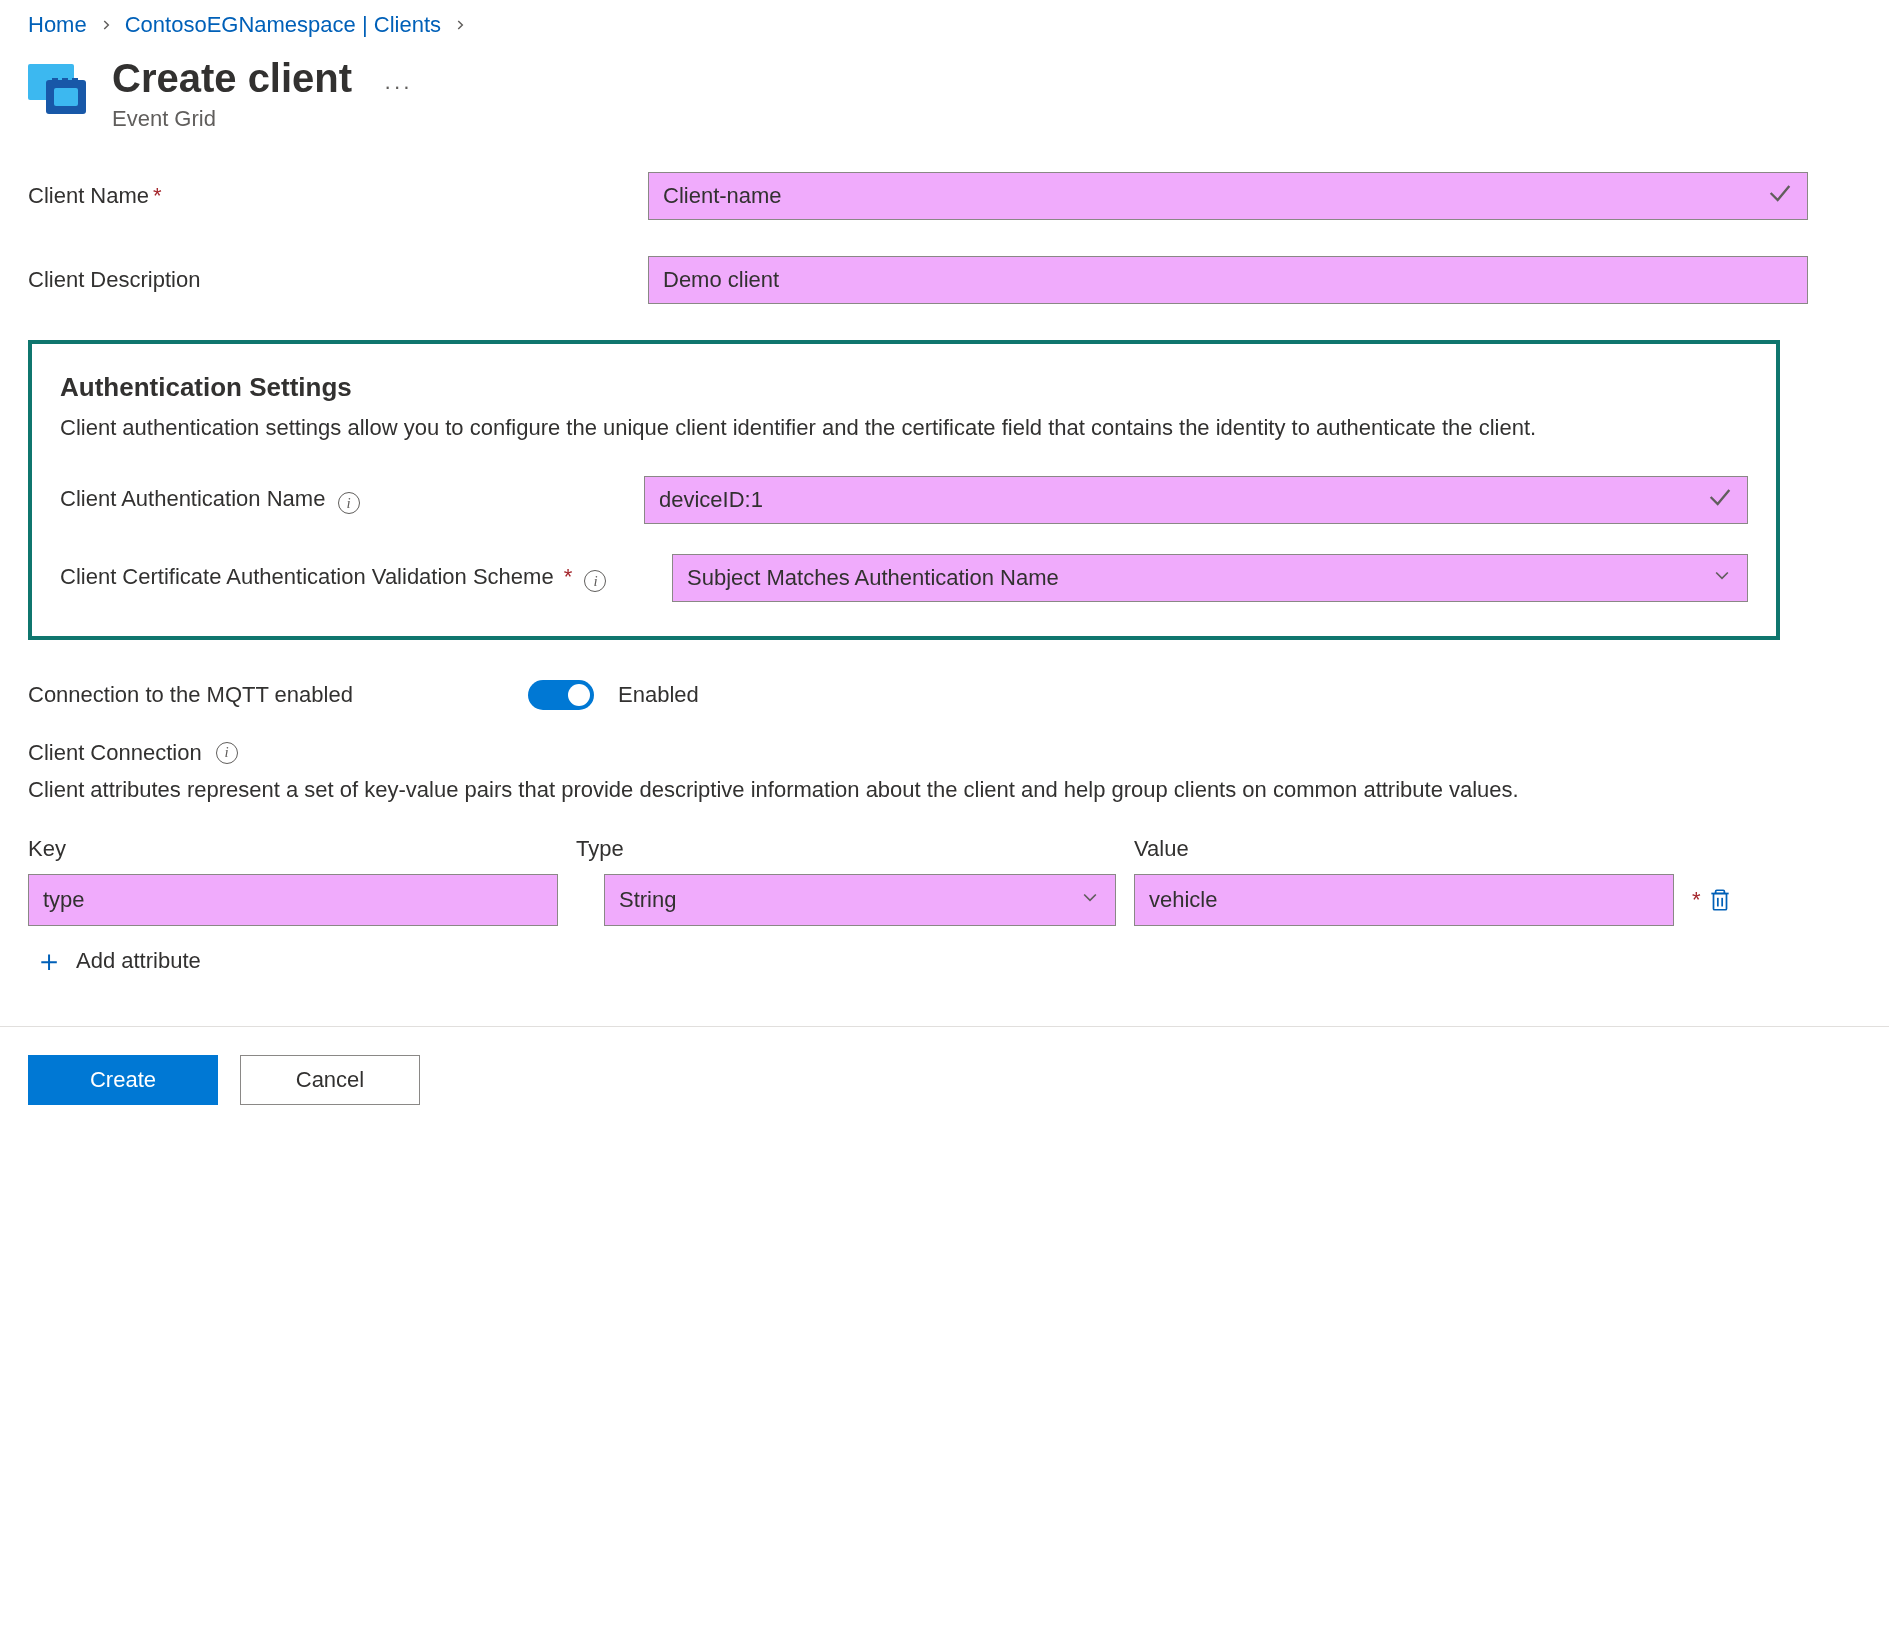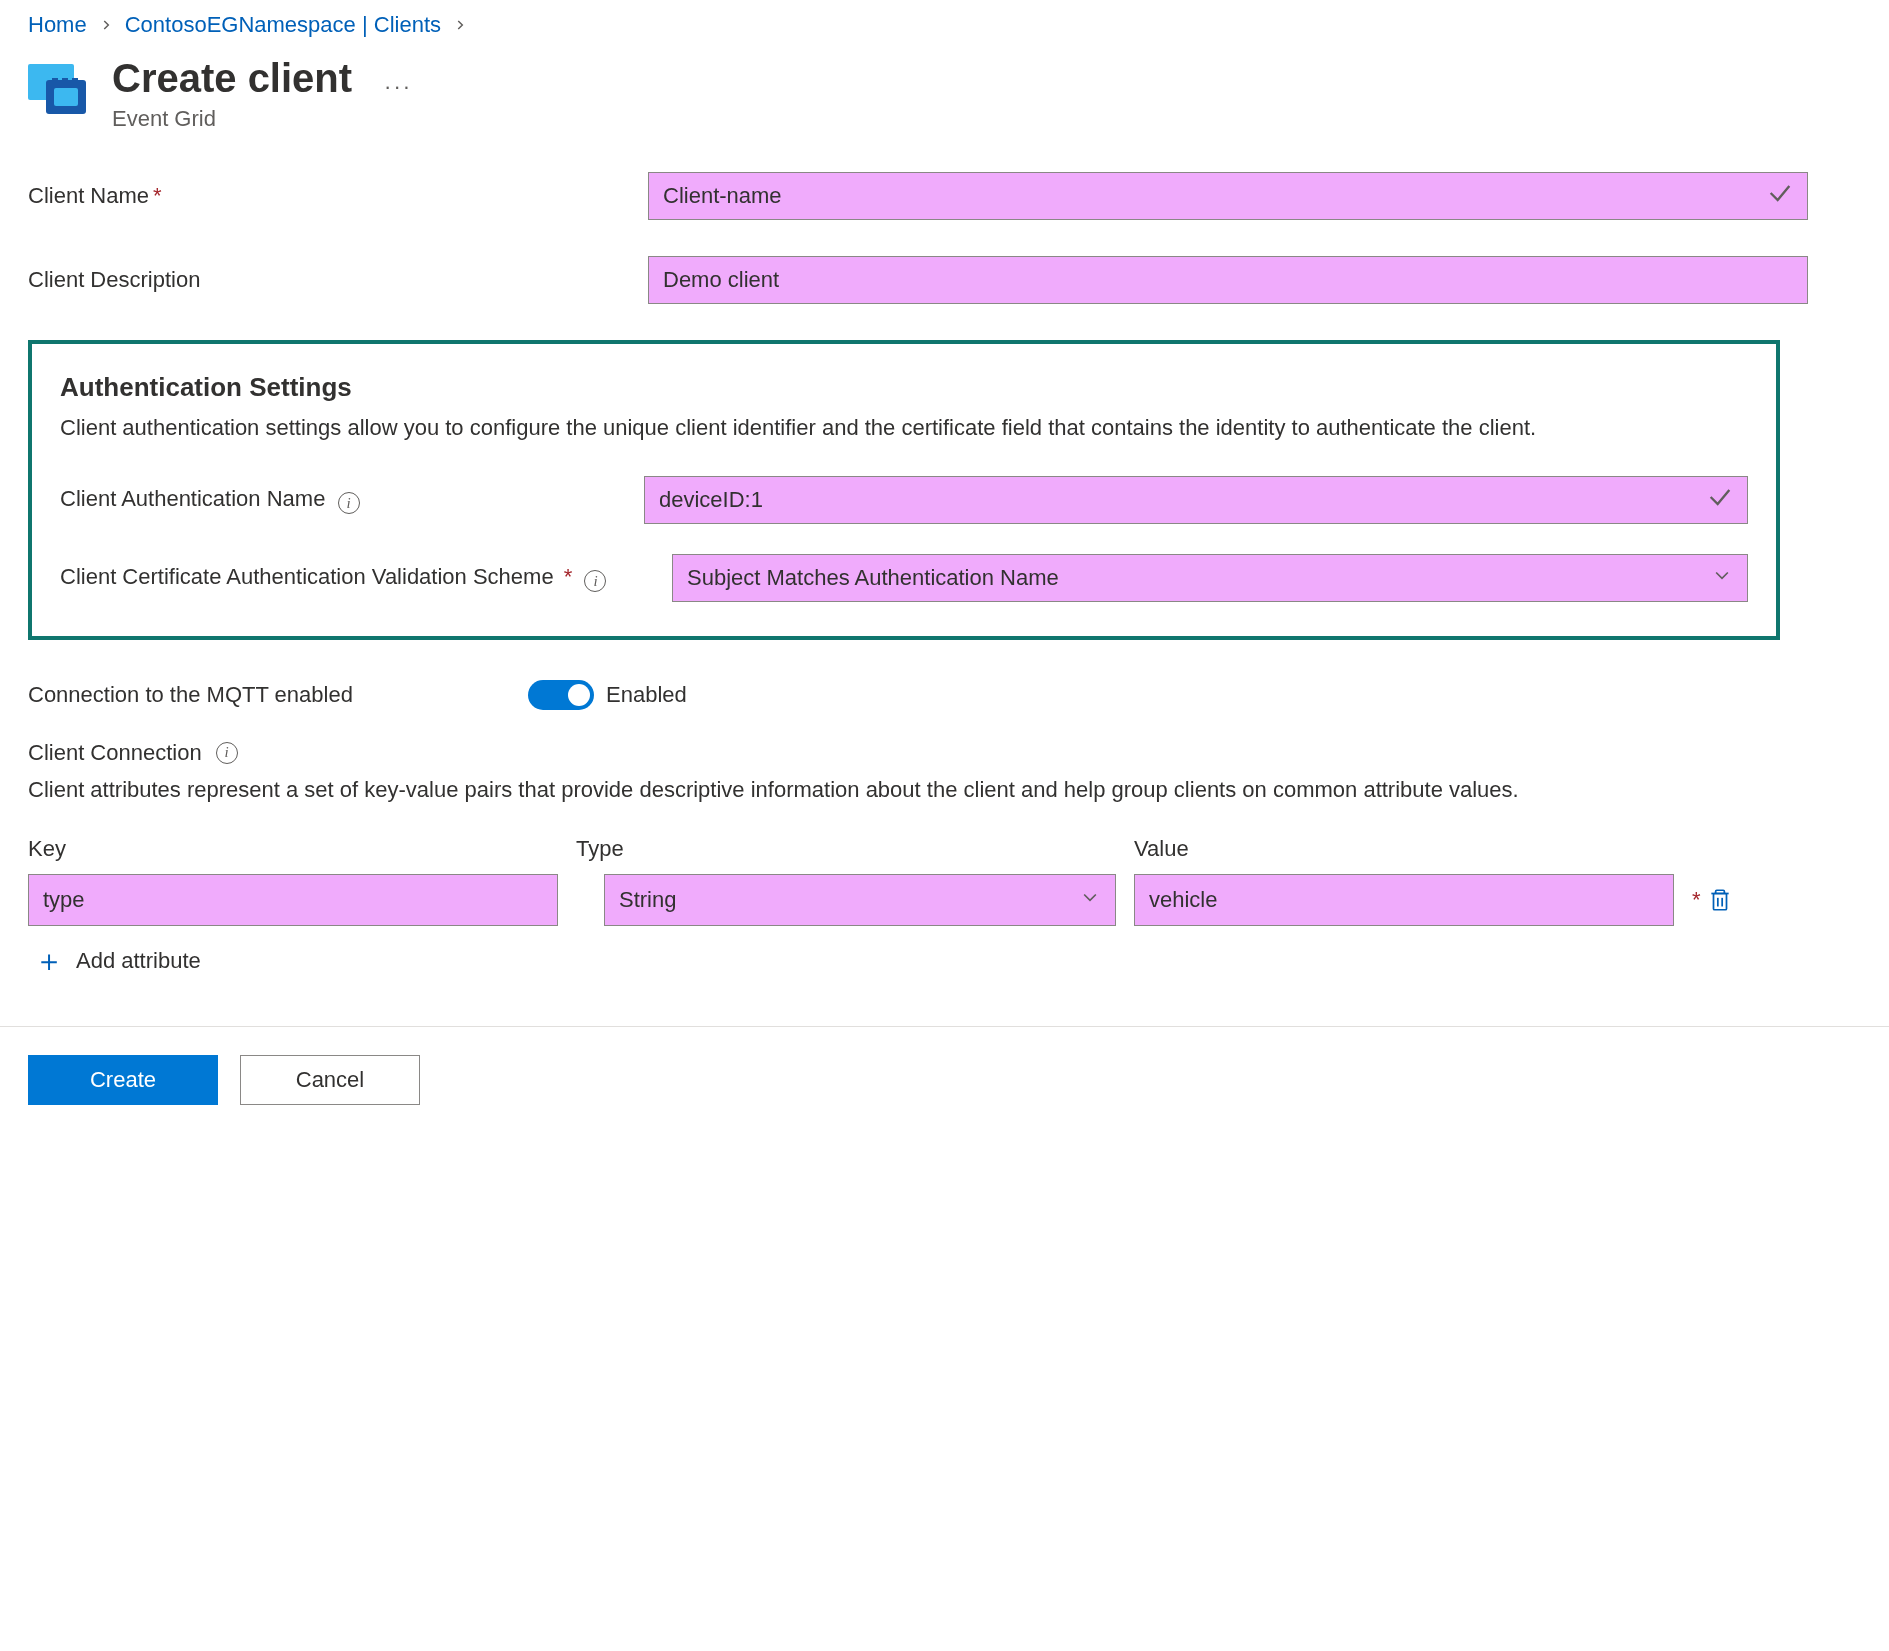--- a/index.html
+++ b/index.html
@@ -176,21 +176,21 @@
   .toggle .knob {
     position: absolute;
     right: 4px;
     top: 4px;
     width: 22px;
     height: 22px;
     background: #fff;
     border-radius: 50%;
   }
   .toggle-label {
-    margin-left: 12px;
+    margin-left: 24px;
     font-size: 22px;
   }
 
   
   .attr-head {
     display:flex;
     align-items:center;
     gap: 8px;
     font-size: 22px;
     margin-bottom: 8px;

